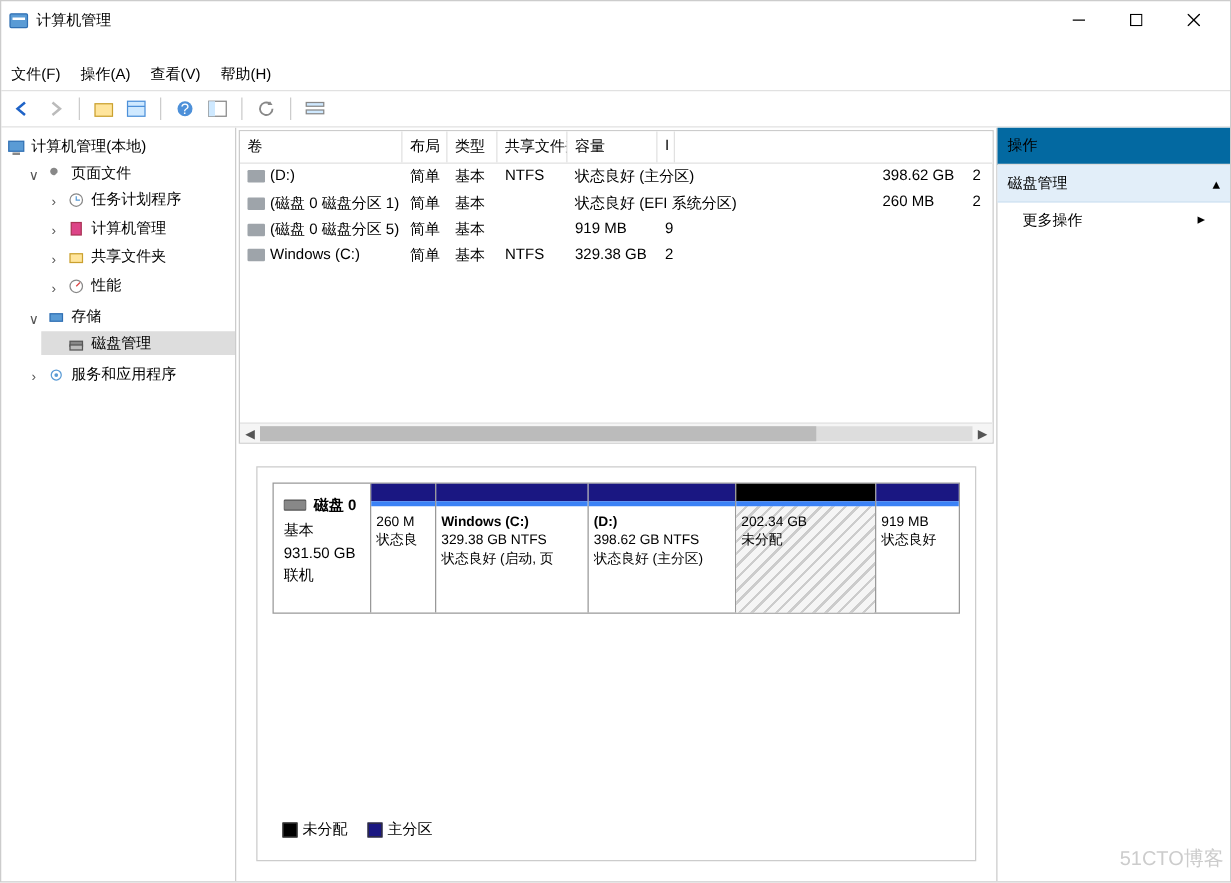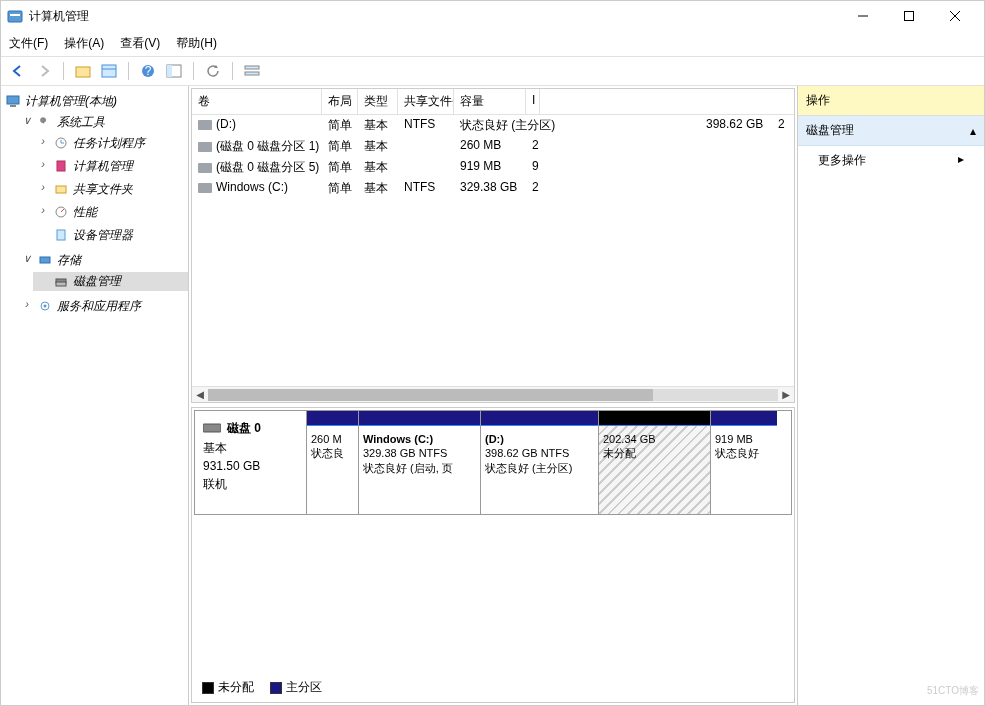--- a/index.html
+++ b/index.html
@@ -2,67 +2,67 @@
 <html><head>
 <meta charset="utf-8">
 <style>
 * { box-sizing: border-box; margin: 0; padding: 0; font-family: "Microsoft YaHei", "Segoe UI", sans-serif; font-size: 12px; }
 body { background: #fff; width: 985px; height: 706px; overflow: hidden; display: flex; flex-direction: column; border: 1px solid #ccc; }
 .titlebar { display: flex; align-items: center; height: 30px; padding: 0 6px; }
 .titlebar .title-icon { width: 16px; height: 16px; margin-right: 6px; }
 .titlebar .title-text { flex: 1; }
 .win-btn { width: 46px; height: 30px; display: flex; align-items: center; justify-content: center; }
 .menubar { display: flex; gap: 16px; padding: 4px 8px; }
-.menubar div { cursor: default; }
+.menubar div { cursor: default; margin-top: 16px; }
 .toolbar { display: flex; align-items: center; gap: 4px; padding: 3px 6px; border-top: 1px solid #e1e1e1; border-bottom: 1px solid #e1e1e1; }
 .toolbar .sep { width: 1px; height: 18px; background: #ccc; margin: 0 4px; }
 .tb-icon { width: 22px; height: 22px; display: flex; align-items: center; justify-content: center; }
 .content { display: flex; flex: 1; overflow: hidden; }
 .sidebar { width: 188px; border-right: 1px solid #ccc; padding: 4px 0; overflow: auto; }
 .tree { list-style: none; }
 .tree li { white-space: nowrap; padding: 2px 0; }
-.tree .row { display: flex; align-items: flex-start; gap: 4px; padding: 1px 2px 1px 4px; font-style: italic; }
+.tree .row { display: flex; align-items: flex-end; gap: 4px; padding: 1px 2px 1px 4px; }
 .tree .row.sel { background: #ddd; }
 .tree .tw { width: 12px; text-align: center; color: #555; cursor: pointer; font-size: 11px; }
 .tree .ticon { width: 16px; height: 16px; display: inline-flex; align-items: center; justify-content: center; }
 .tree ul { list-style: none; padding-left: 16px; }
 .main { flex: 1; display: flex; flex-direction: column; border-right: 1px solid #ccc; overflow: hidden; }
 .vol-list { flex: 1; display: flex; flex-direction: column; border: 1px solid #ccc; margin: 2px; overflow: hidden; }
 .vl-header { display: flex; background: #fff; border-bottom: 1px solid #e1e1e1; font-weight: normal; }
 .vl-header .col { padding: 4px 6px; border-right: 1px solid #e1e1e1; overflow: hidden; white-space: nowrap; }
 .vl-body { flex: 1; overflow: auto; }
 .vl-row { display: flex; padding: 1px 0; }
 .vl-row .col { padding: 1px 6px; overflow: hidden; white-space: nowrap; }
 .c0{width:130px}.c1{width:36px}.c2{width:40px}.c3{width:56px}.c4{width:246px}.c5{width:72px}.c6{width:14px}
 .vl-scroll { height: 16px; display: flex; align-items: center; border-top: 1px solid #e1e1e1; background: #f5f5f5; }
 .vl-scroll .arrow { width: 16px; text-align: center; color: #555; font-size: 10px; }
 .vl-scroll .track { flex: 1; height: 12px; background: #ddd; position: relative; }
 .vl-scroll .thumb { position: absolute; left: 0; top: 0; width: 78%; height: 100%; background: #bbb; }
-.disk-layout { border: 1px solid #ccc; margin: 2px; padding: 2px; background: #fff; }
+.disk-layout { border: 1px solid #ccc; margin: 16px; padding: 12px; background: #fff; }
 .disk-row { display: flex; border: 1px solid #999; height: 105px; margin-bottom: 2px; }
 .disk-info { width: 112px; border-right: 1px solid #999; padding: 8px; }
 .disk-info .di-name { font-weight: bold; margin-bottom: 2px; display: flex; align-items: center; gap: 6px; }
 .disk-info div { line-height: 1.5; }
 .part-area { flex: 1; display: flex; }
 .part { border-right: 1px solid #999; display: flex; flex-direction: column; }
 .part:last-child { border-right: none; }
 .part .ph { height: 14px; }
-.part .pb { flex: 1; padding: 6px 4px; overflow: hidden; border-top: 1px solid #3b82f6; }
+.part .pb { flex: 1; padding: 6px 4px; overflow: hidden; border-top: 4px solid #3b82f6; }
 .part .pb .pn { font-weight: bold; }
 .part .pb div { line-height: 1.3; white-space: nowrap; overflow: hidden; text-overflow: clip; font-size: 11px; }
 .ph-primary { background: #1A1782; }
 .ph-unalloc { background: #000; }
 .pb-unalloc { background-image: repeating-linear-gradient(135deg, #f5f5f5 0 5px, #ccc 5px 7px); }
 .legend { margin-top: 160px; padding: 4px 8px; display: flex; gap: 16px; align-items: center; }
 .legend .sw { width: 12px; height: 12px; display: inline-block; border: 1px solid #333; vertical-align: middle; margin-right: 4px; }
 .actions { width: 186px; display: flex; flex-direction: column; }
-.actions .hdr { background: #fef9c3; padding: 6px 8px; border-bottom: 1px solid #ddd; font-weight: normal; }
+.actions .hdr { background: #0369a1; padding: 6px 8px; border-bottom: 1px solid #ddd; font-weight: normal; }
 .actions .grp { background: #E2EEF9; padding: 6px 8px; border-bottom: 1px solid #cfe2f1; position: relative; display:flex; justify-content:space-between; align-items:center;}
 .actions .item { padding: 6px 20px; display:flex; justify-content:space-between;}
-.watermark { position: absolute; right: 6px; bottom: 8px; color: #ccc; font-size: 10px; }
+.watermark { position: absolute; right: 6px; bottom: 8px; color: #ccc; font-size: 16px; }
 .vol-icon { display:inline-block; width:14px; height:10px; background:#9ea4aa; border-radius:1px; margin-right:4px; vertical-align:middle;}
 svg { display: block; }
 </style>
 </head>
 <body>
 
 <div class="titlebar">
   <span class="title-icon">
     <svg width="16" height="16">
         <rect x="1" y="3" width="14" height="11" rx="1" fill="#5a9bd5" stroke="#2f6fb3"></rect>
@@ -163,21 +163,21 @@
         </div>
         <ul>
           <li>
             <div class="row">
               <span class="tw">∨</span>
               <span class="ticon">
                   <svg width="12" height="12">
                     <path d="M2 10 L7 5 A3 3 0 1 0 5 7 Z" fill="#888"></path>
                   </svg>
                 </span>
-              <span>系统工具</span>
+              <span>页面文件</span>
             </div>
             <ul>
               <li>
                   <div class="row">
                     <span class="tw">›</span>
                     <span class="ticon">
                       <svg width="12" height="12">
                         <circle cx="6" cy="6" r="5" fill="#fff" stroke="#888"></circle>
                         <path d="M6 3 V6 H9" stroke="#5a9bd5" fill="none"></path>
                       </svg>
@@ -212,31 +212,20 @@
                     <span class="tw">›</span>
                     <span class="ticon">
                       <svg width="12" height="12">
                         <circle cx="6" cy="6" r="5" fill="#fff" stroke="#888"></circle>
                         <path d="M6 6 L9 3" stroke="#d44"></path>
                       </svg>
                     </span>
                     <span>性能</span>
                   </div>
                 </li>
-              <li>
-                  <div class="row">
-                    <span class="tw"></span>
-                    <span class="ticon">
-                      <svg width="12" height="12">
-                        <rect x="2" y="1" width="8" height="10" fill="#cfe9ff" stroke="#5a9bd5"></rect>
-                      </svg>
-                    </span>
-                    <span>设备管理器</span>
-                  </div>
-                </li>
             </ul>
           </li>
           <li>
             <div class="row">
               <span class="tw">∨</span>
               <span class="ticon">
                   <svg width="12" height="12">
                     <rect x="1" y="3" width="10" height="6" fill="#5a9bd5" stroke="#2f6fb3"></rect>
                   </svg>
                 </span>
@@ -293,20 +282,21 @@
             <div class="col c3">NTFS</div>
             <div class="col c4">状态良好 (主分区)</div>
             <div class="col c5">398.62 GB</div>
             <div class="col c6">2</div>
           </div>
           <div class="vl-row">
             <div class="col c0"><span class="vol-icon"></span>(磁盘 0 磁盘分区 1)</div>
             <div class="col c1">简单</div>
             <div class="col c2">基本</div>
             <div class="col c3"></div>
+            <div class="col c4">状态良好 (EFI 系统分区)</div>
             <div class="col c5">260 MB</div>
             <div class="col c6">2</div>
           </div>
           <div class="vl-row">
             <div class="col c0"><span class="vol-icon"></span>(磁盘 0 磁盘分区 5)</div>
             <div class="col c1">简单</div>
             <div class="col c2">基本</div>
             <div class="col c3"></div>
             <div class="col c5">919 MB</div>
             <div class="col c6">9</div>

